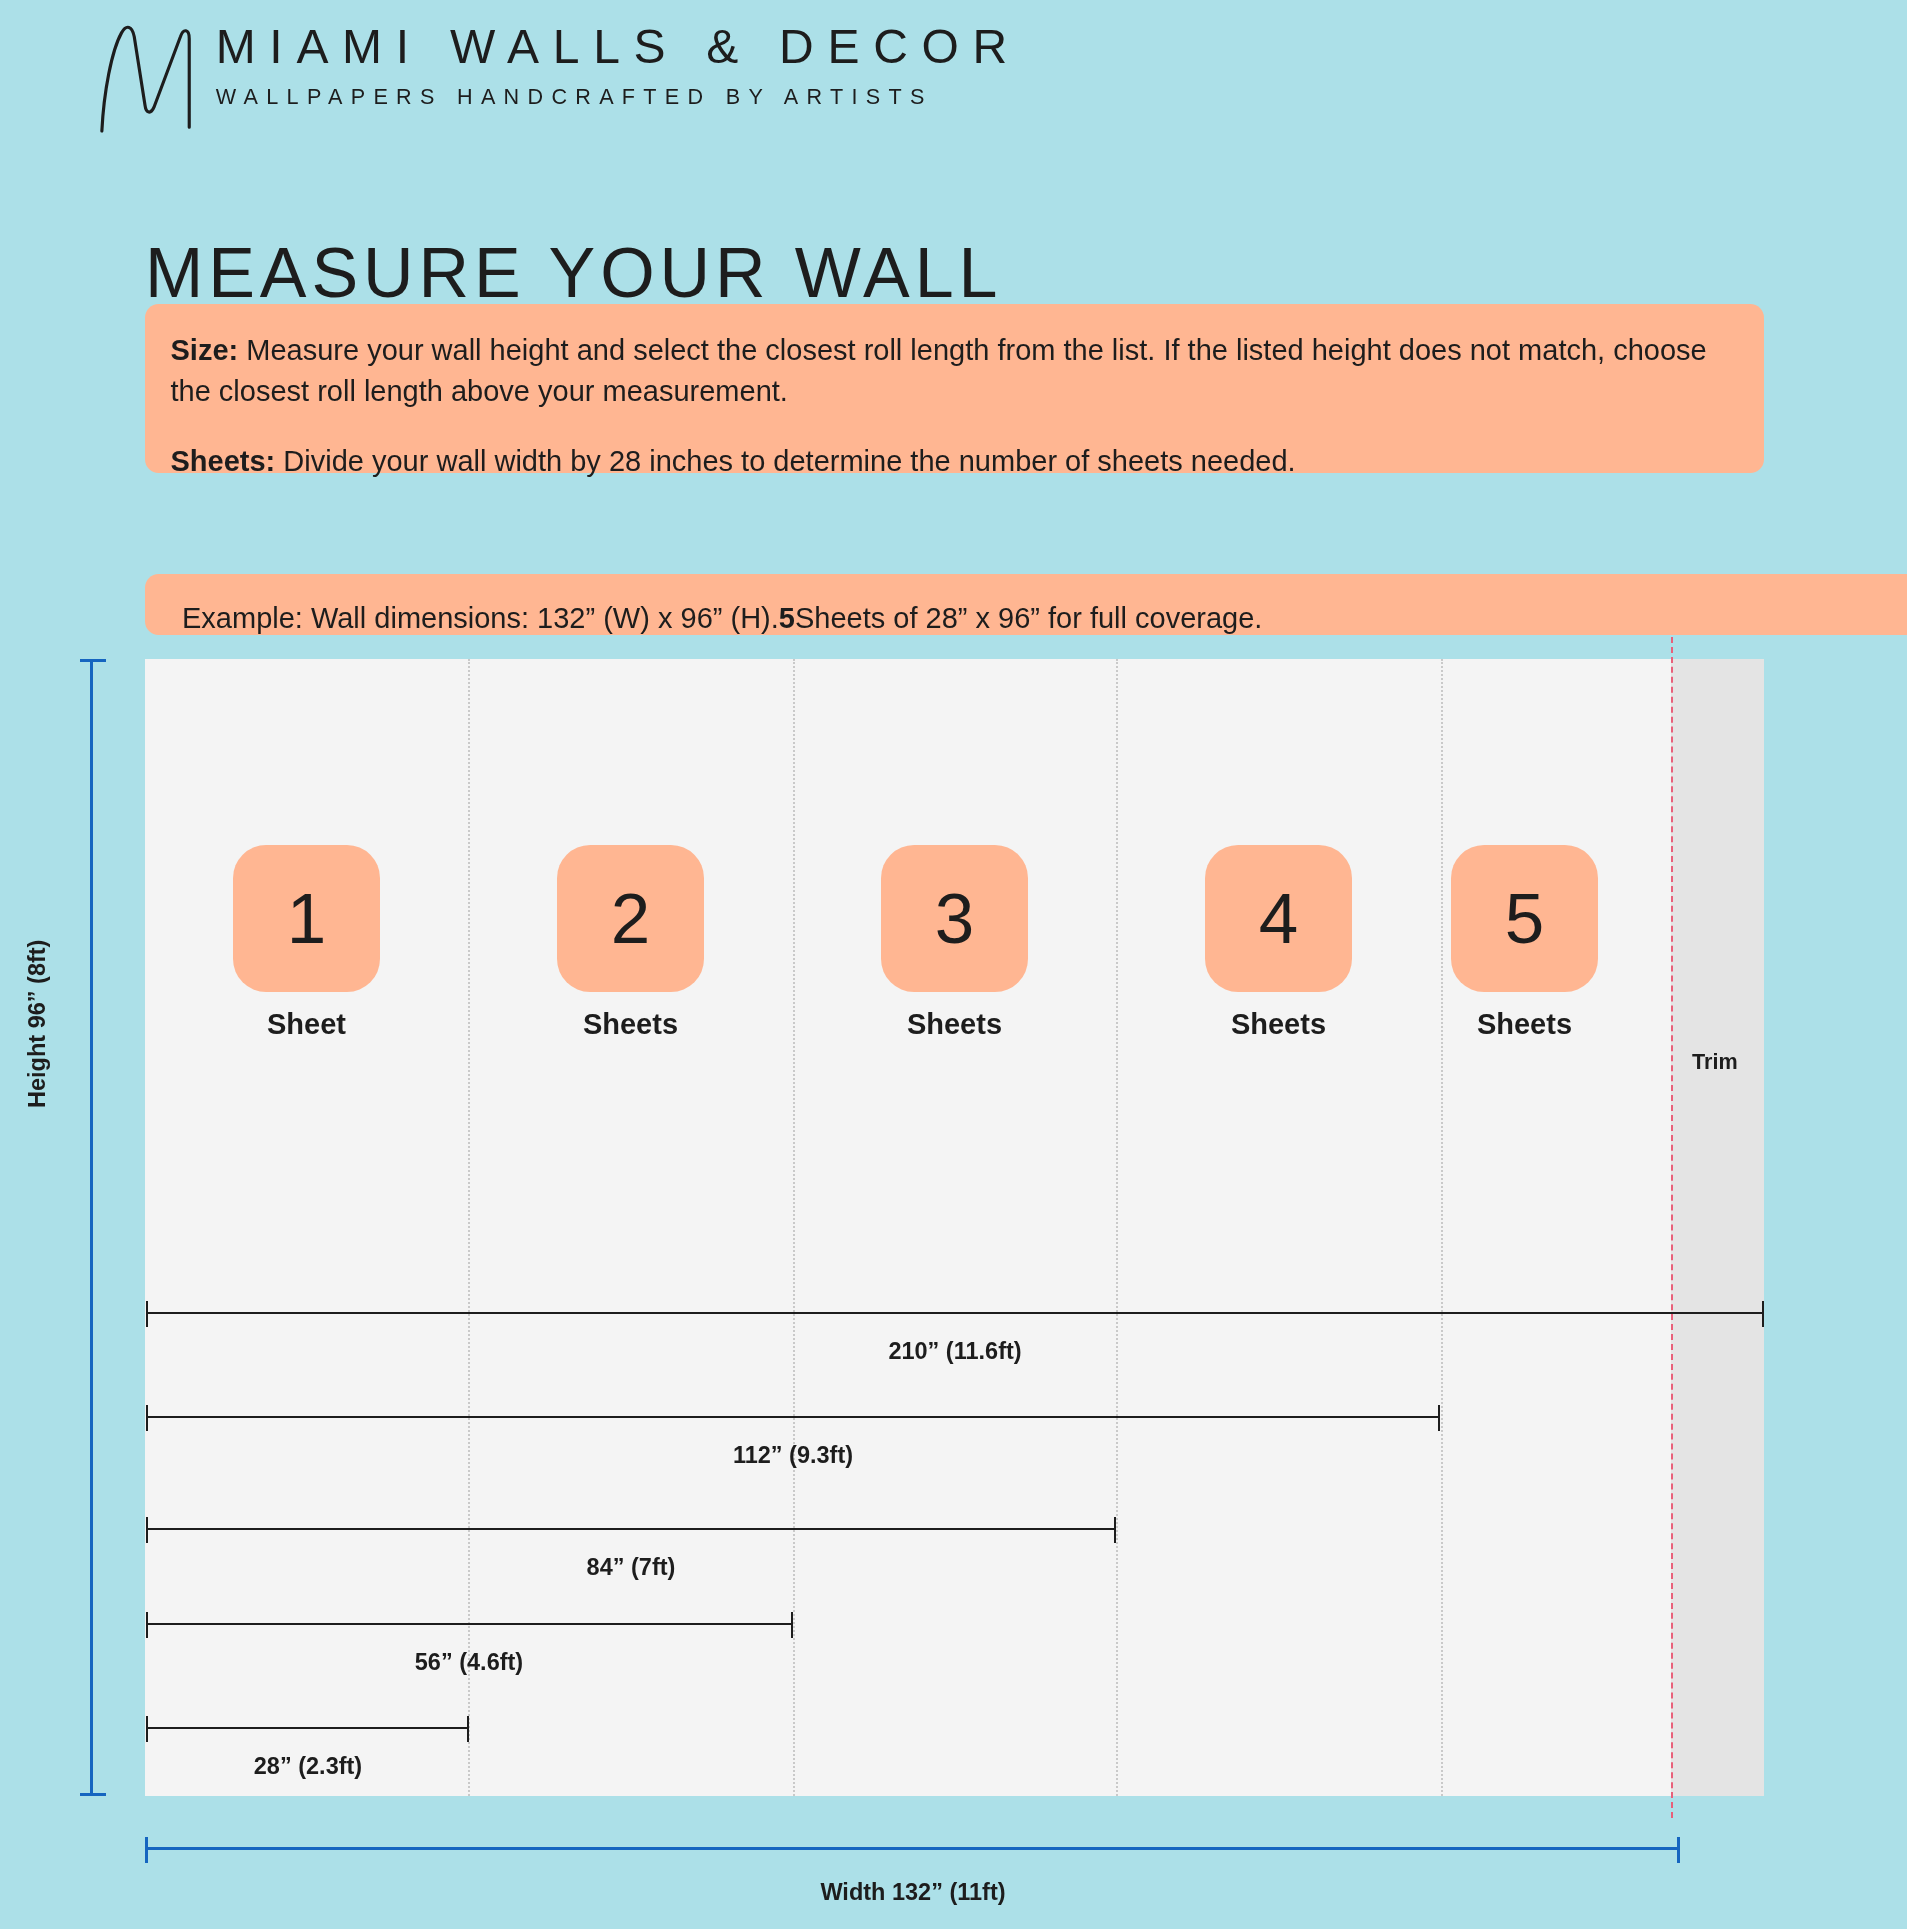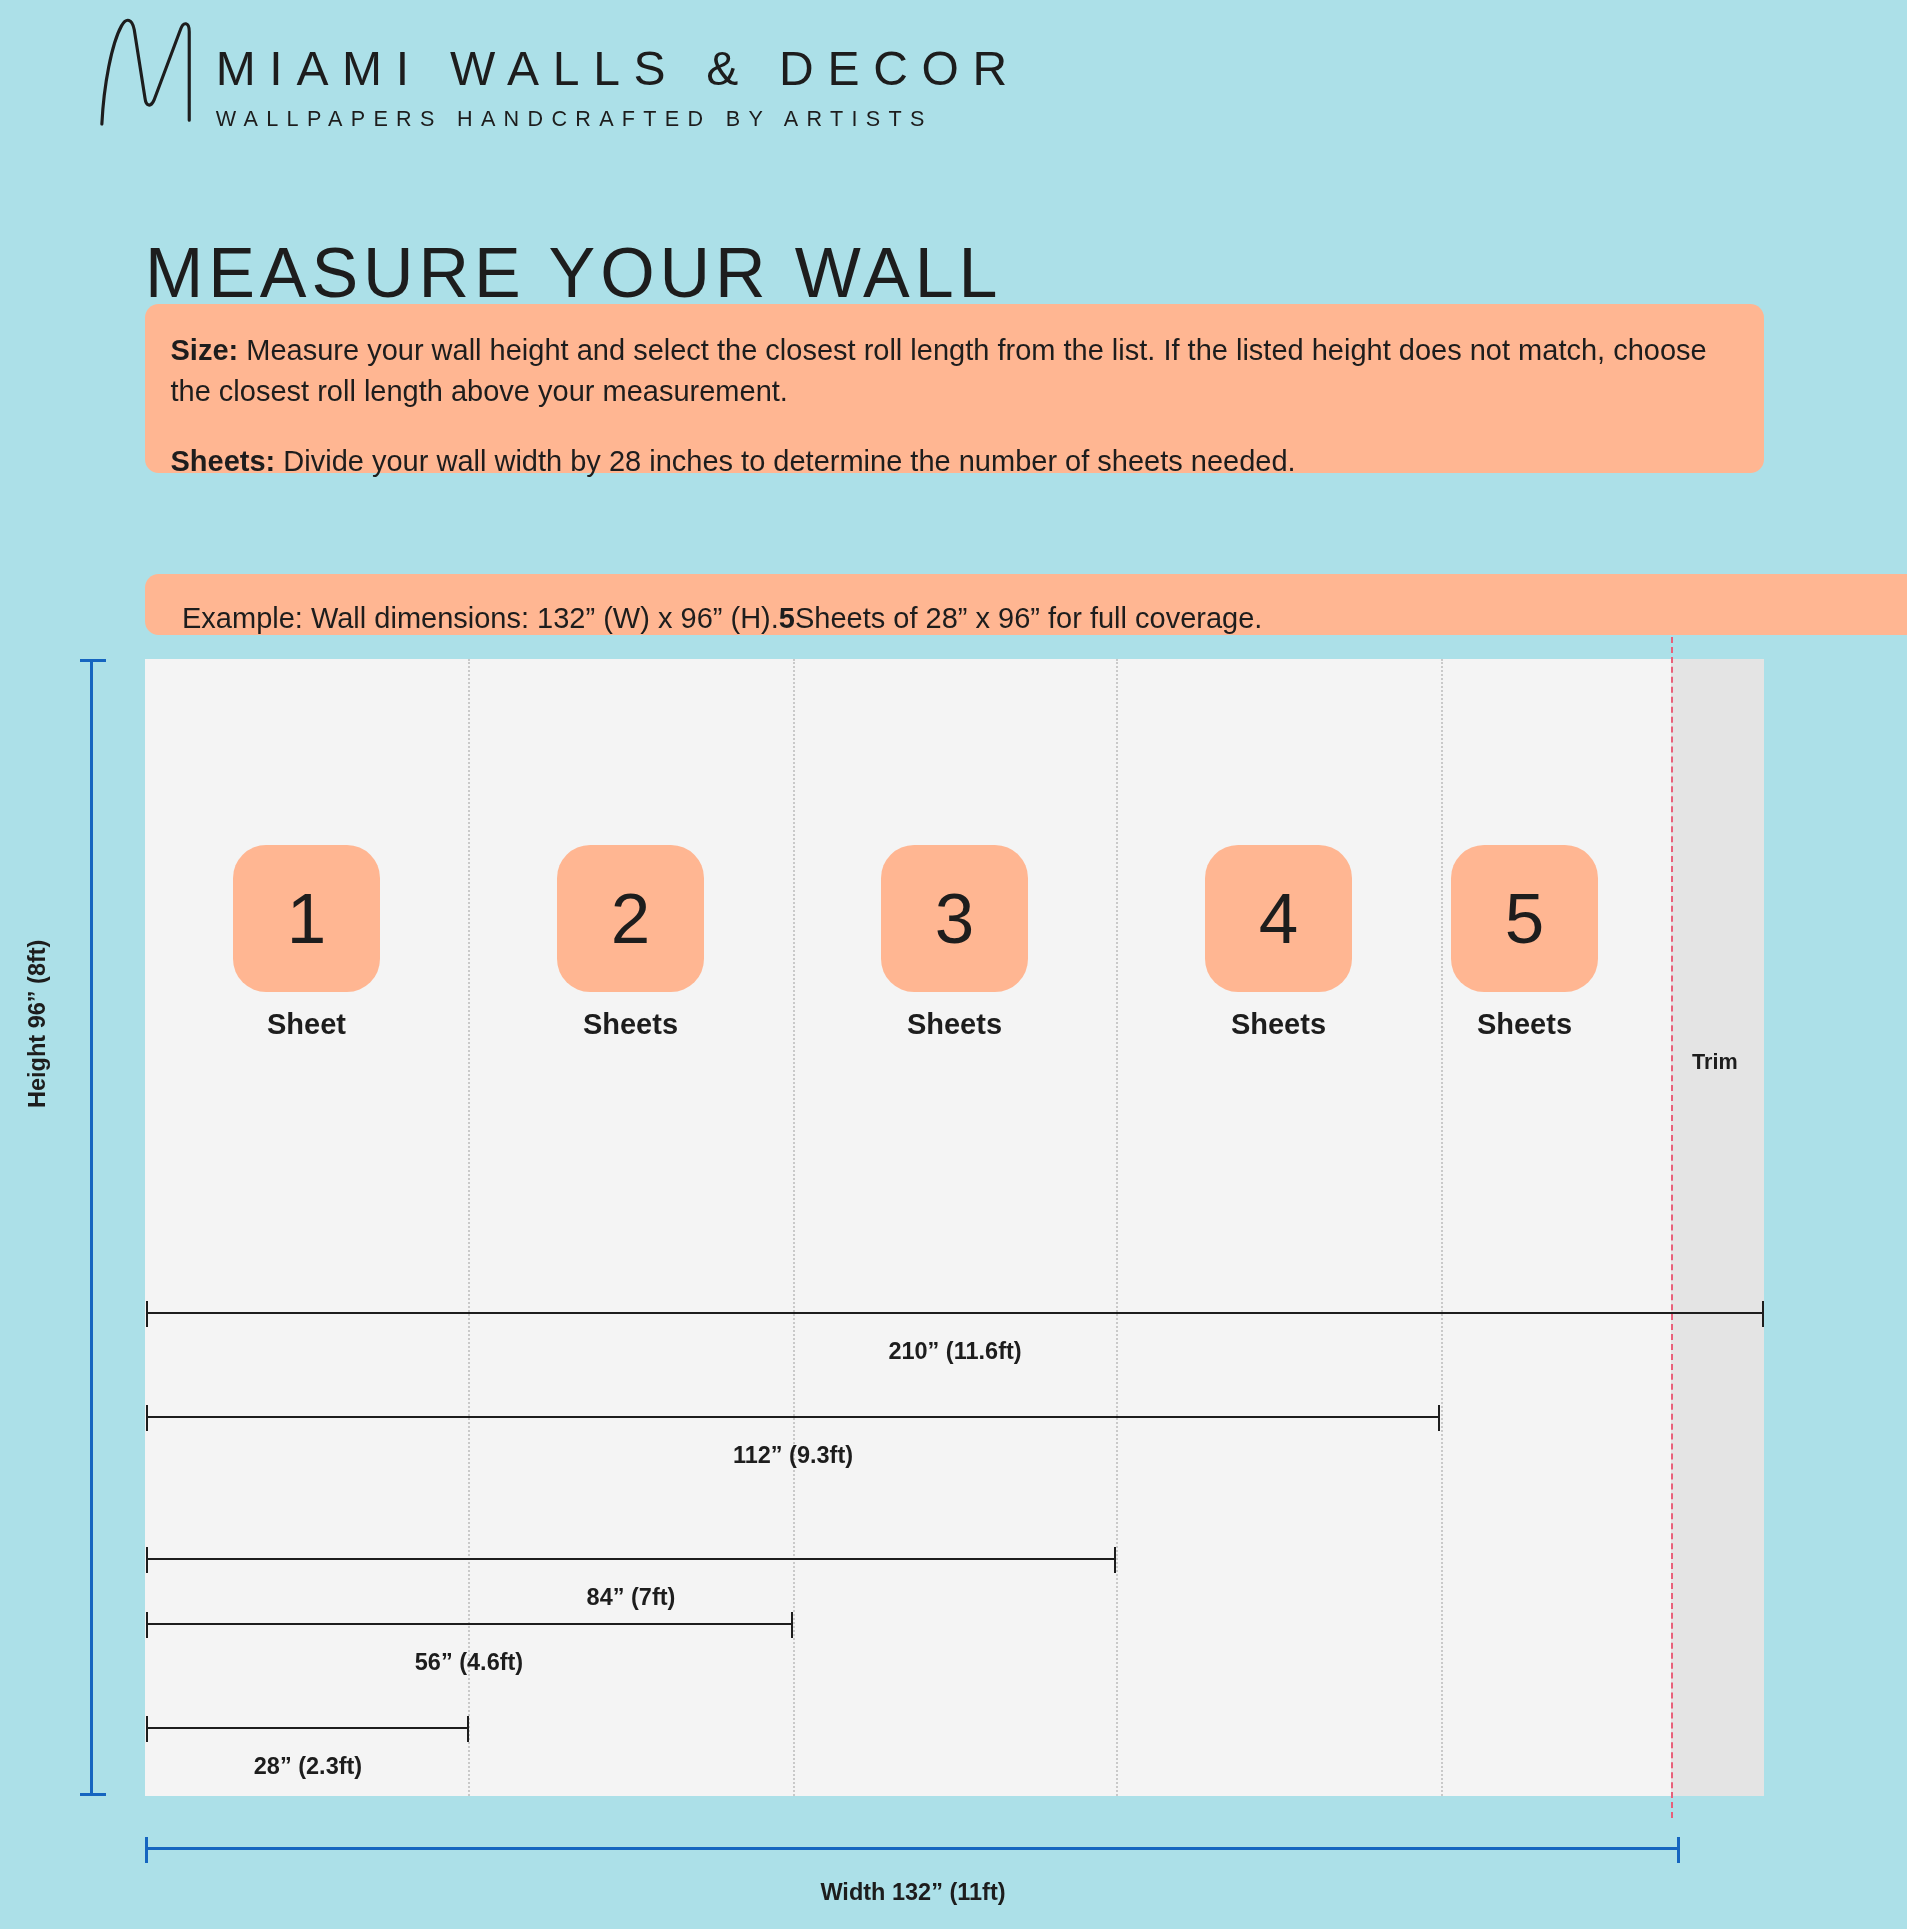--- a/index.html
+++ b/index.html
@@ -13,23 +13,23 @@
     font-family: "Liberation Sans", sans-serif;
     color: #1d1d1d;
     overflow: hidden;
     position: relative;
   }
 
   
   .brand {
     position: absolute;
     left: 94px;
-    top: 14px;
+    top: 21px;
     display: flex;
-    align-items: flex-end;
+    align-items: flex-start;
   }
   .brand-mark {
     width: 108px;
     height: 118px;
     flex: 0 0 108px;
     position: relative;
   }
   .brand-text {
     margin-left: 13.7px;
   }
@@ -314,21 +314,21 @@
     <div class="cap-r"></div>
     <div class="meas-label" style="left:809px; top:23.5px;">210” (11.6ft)</div>
   </div>
 
   <div class="meas" style="left:1px; top:757px; width:1294px;">
     <div class="cap-l"></div>
     <div class="cap-r"></div>
     <div class="meas-label" style="left:647px; top:23.5px;">112” (9.3ft)</div>
   </div>
 
-  <div class="meas" style="left:1px; top:899px; width:970px;">
+  <div class="meas" style="left:1px; top:869px; width:970px;">
     <div class="cap-l"></div>
     <div class="cap-r"></div>
     <div class="meas-label" style="left:485px; top:23.5px;">84” (7ft)</div>
   </div>
 
   <div class="meas" style="left:1px; top:964px; width:647px;">
     <div class="cap-l"></div>
     <div class="cap-r"></div>
     <div class="meas-label" style="left:323px; top:23.5px;">56” (4.6ft)</div>
   </div>

